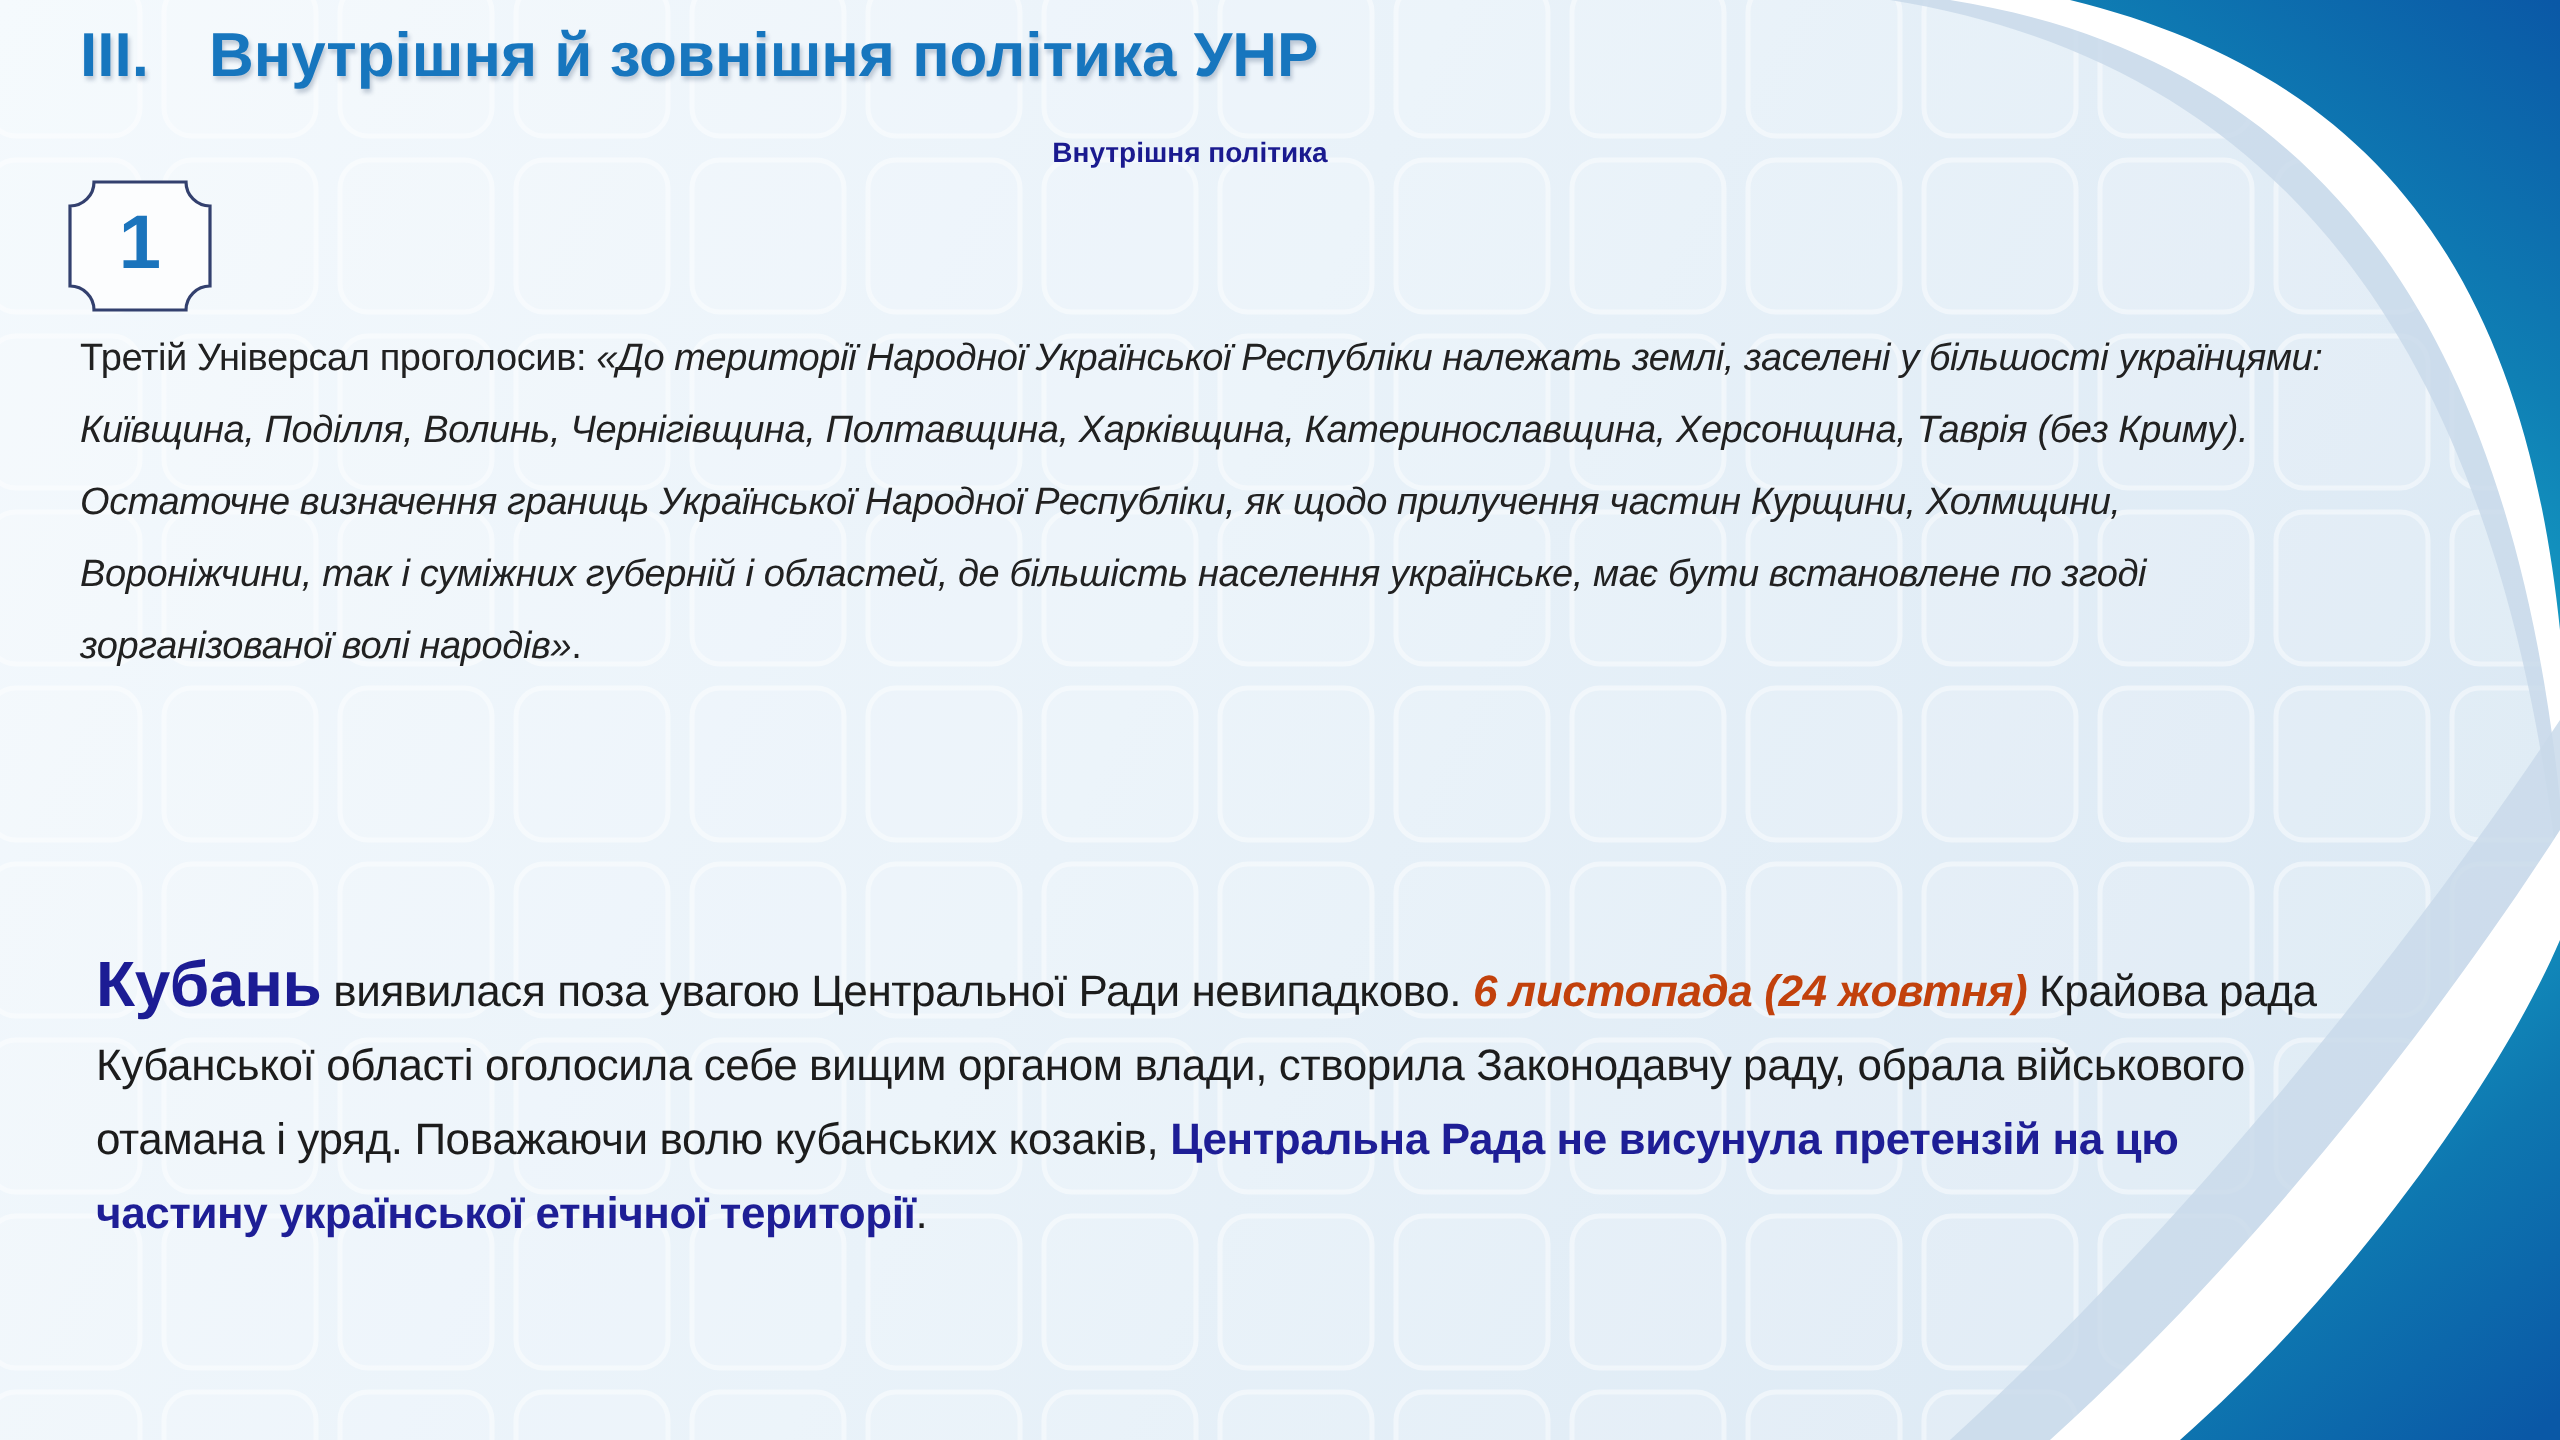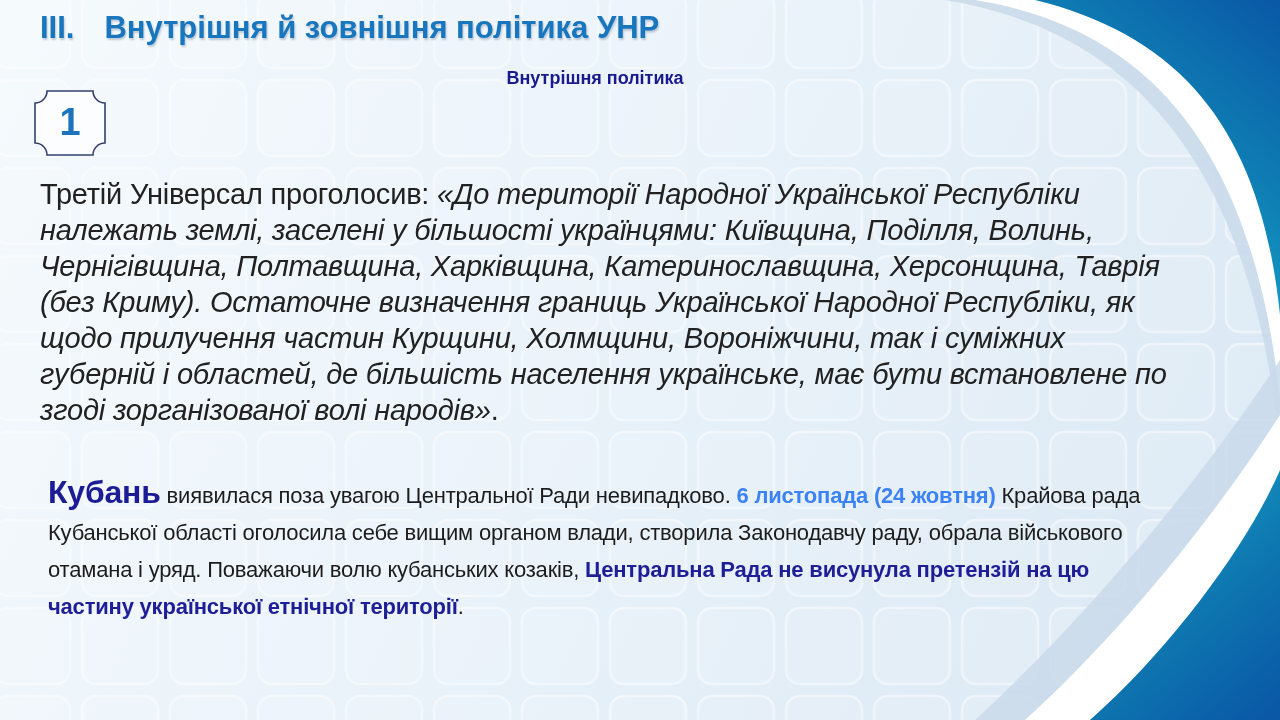--- a/index.html
+++ b/index.html
@@ -16,43 +16,43 @@
   .title-row{
     position:absolute;left:40px;top:10px;z-index:2;
     font-weight:bold;font-size:31px;color:#1776be;
     text-shadow:1px 2px 2px rgba(30,60,100,0.25);
     white-space:nowrap;
   }
   .t-num{margin-right:30px;}
 
   .subtitle{
     position:absolute;left:0;right:90px;top:68px;z-index:2;
-    text-align:center;font-weight:bold;font-size:18px;color:#1a1a8f;
+    text-align:center;font-weight:bold;font-size:14px;color:#1a1a8f;
   }
 
   .badge{position:absolute;left:34px;top:90px;width:72px;height:66px;z-index:2;}
   .badge svg{position:absolute;inset:0;}
   .badge-num{
     position:absolute;inset:0;display:flex;align-items:center;justify-content:center;
     font-size:38px;font-weight:bold;color:#1b74bc;padding-bottom:2px;
   }
 
   .p1{
-    position:absolute;left:40px;top:176px;width:1140px;z-index:2;margin:0;
-    font-size:29px;line-height:36px;color:#212121;letter-spacing:-0.2px;
+    position:absolute;left:40px;top:162px;width:1140px;z-index:2;margin:0;
+    font-size:19px;line-height:36px;color:#212121;letter-spacing:-0.2px;
   }
   .p1 em{font-style:italic;}
 
   .p2{
     position:absolute;left:48px;top:474px;width:1130px;z-index:2;margin:0;
     font-size:22px;line-height:37px;color:#1c1c1c;letter-spacing:-0.2px;
   }
   .navy{color:#1e1e96;font-weight:bold;}
   .navy-big{color:#1c1c94;font-weight:bold;font-size:32px;}
-  .bold-black{font-weight:bold;color:#3b82f6;}
+  .bold-black{font-weight:bold;color:#c2410c;font-style:italic;}
 </style>
 </head>
 <body>
 
 <div class="slide">
 
   <svg class="bg" width="1280" height="720" viewBox="0 0 1280 720" aria-hidden="true">
     <defs>
       <pattern id="tiles" x="-12" y="-14" width="88" height="88" patternUnits="userSpaceOnUse">
         <rect x="6" y="6" width="76" height="76" rx="14" fill="#ffffff" fill-opacity="0.22" stroke="#ffffff" stroke-opacity="0.85" stroke-width="2.5"></rect>

